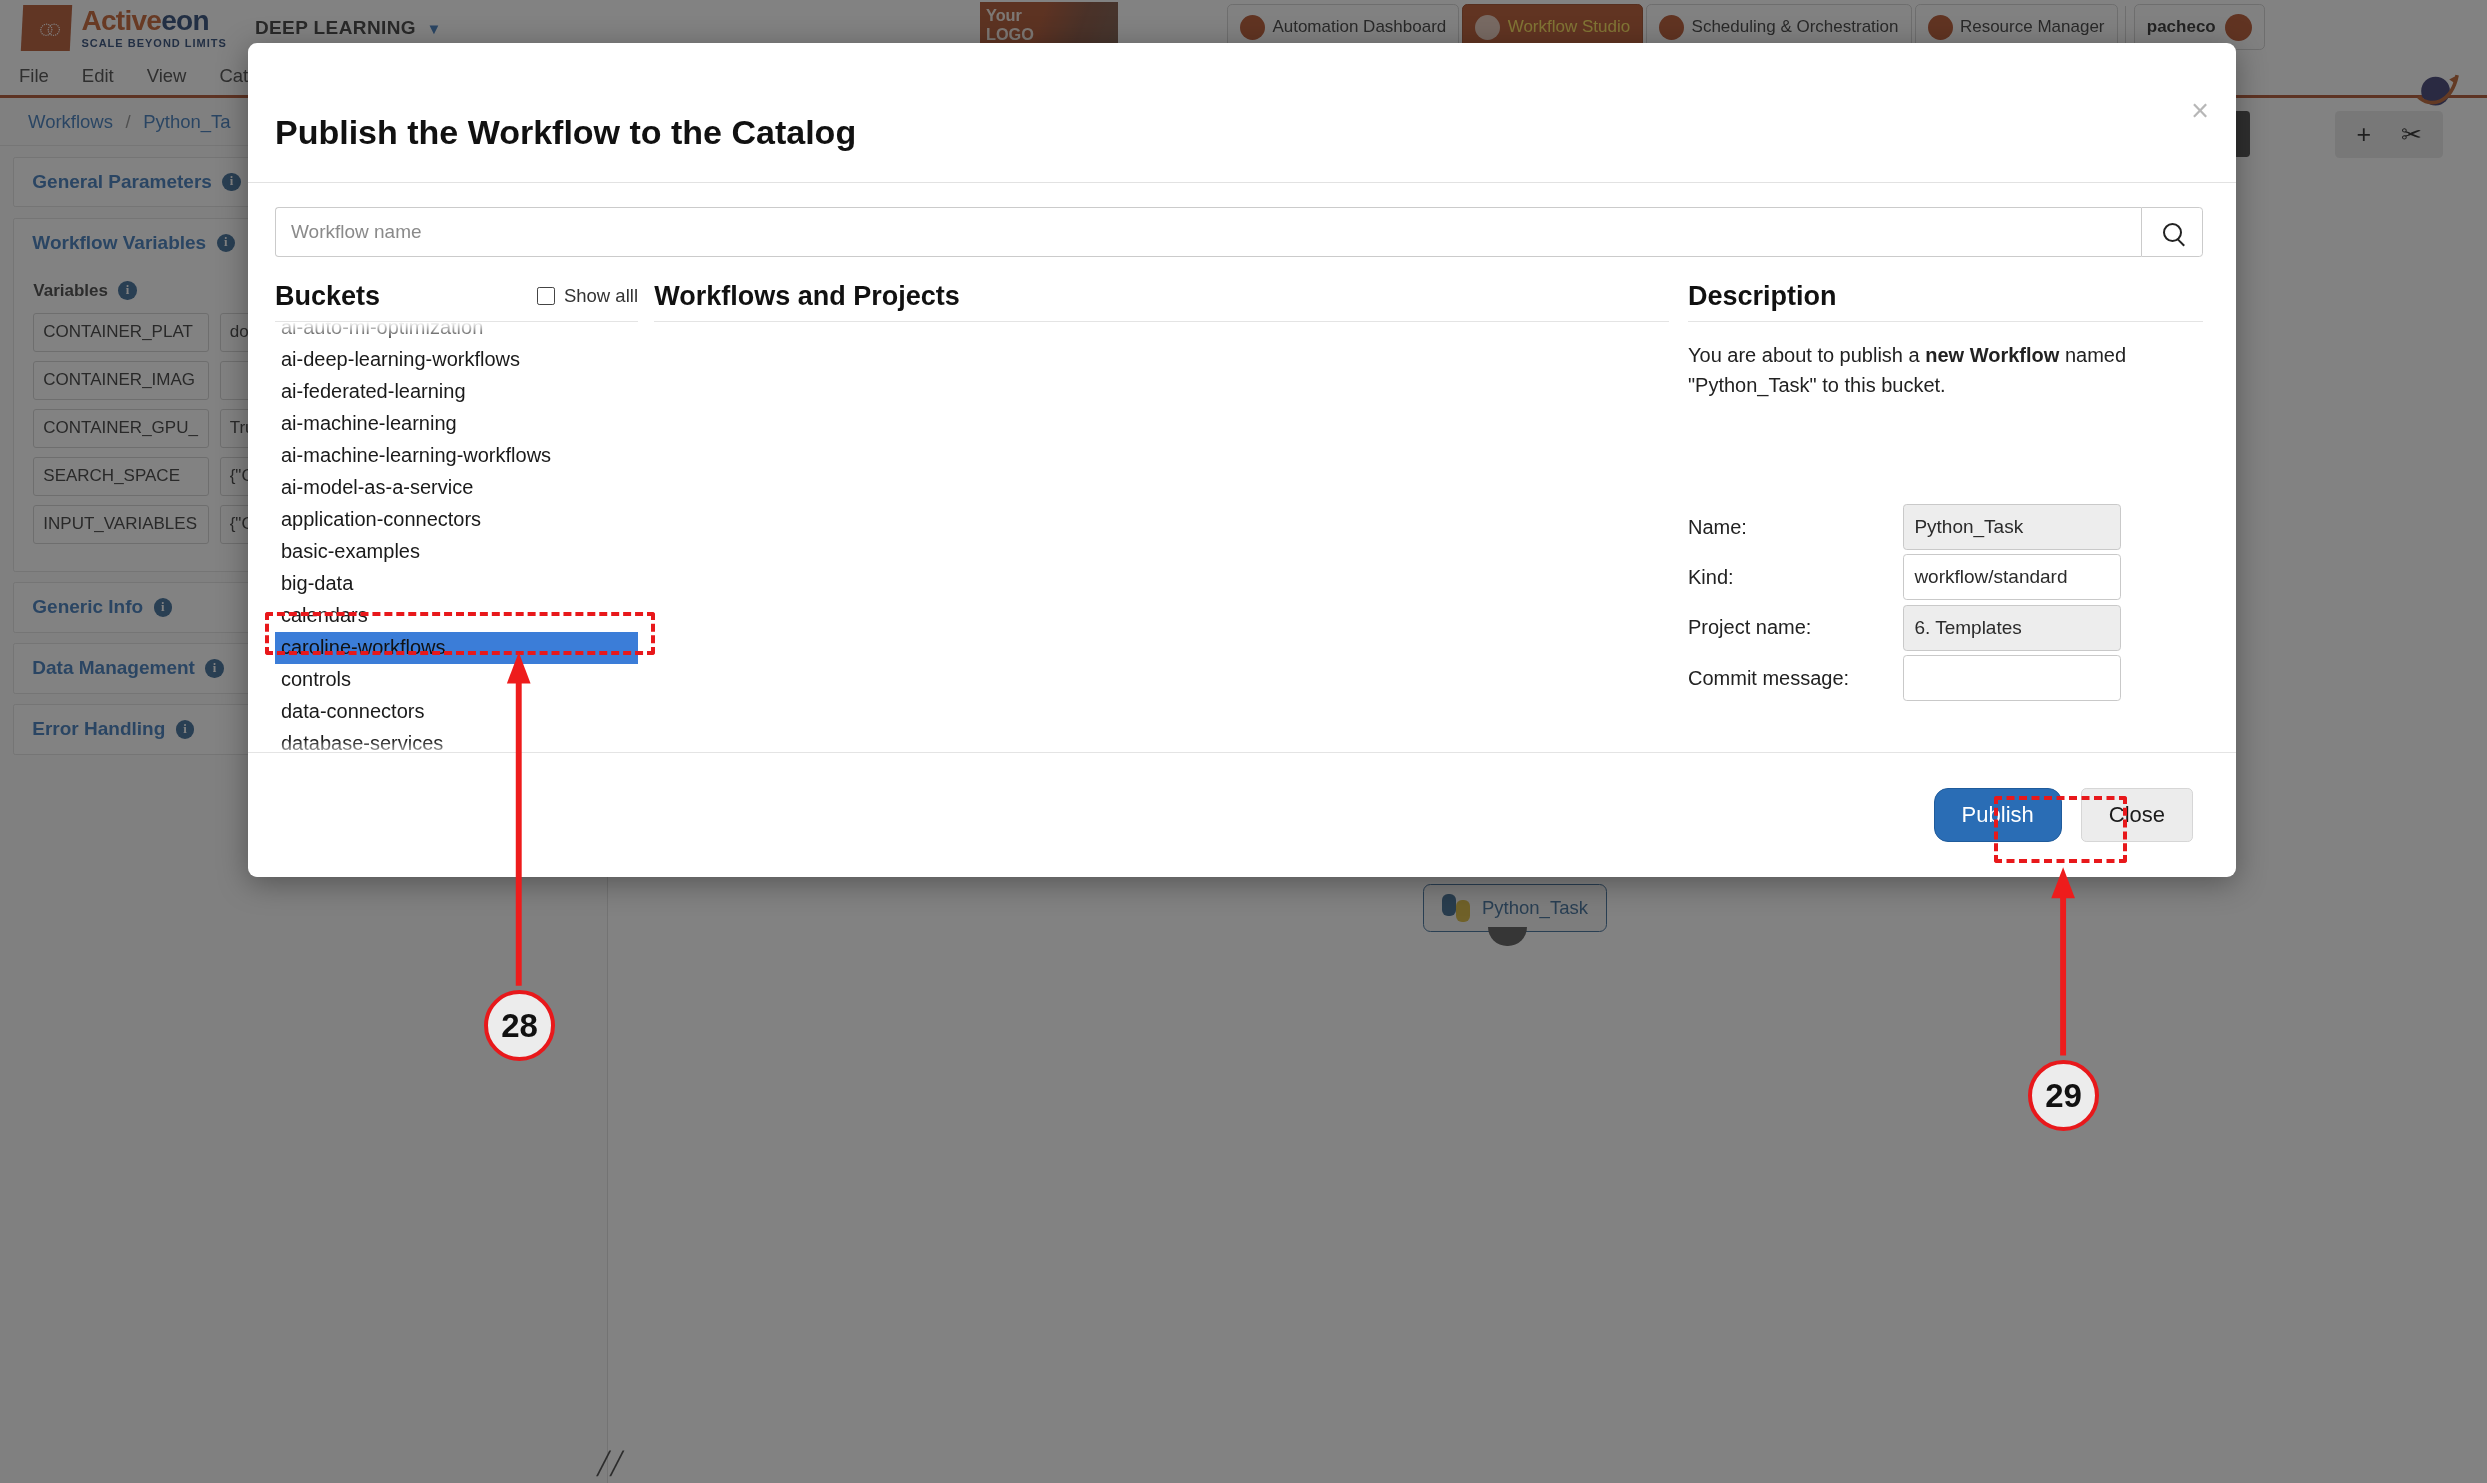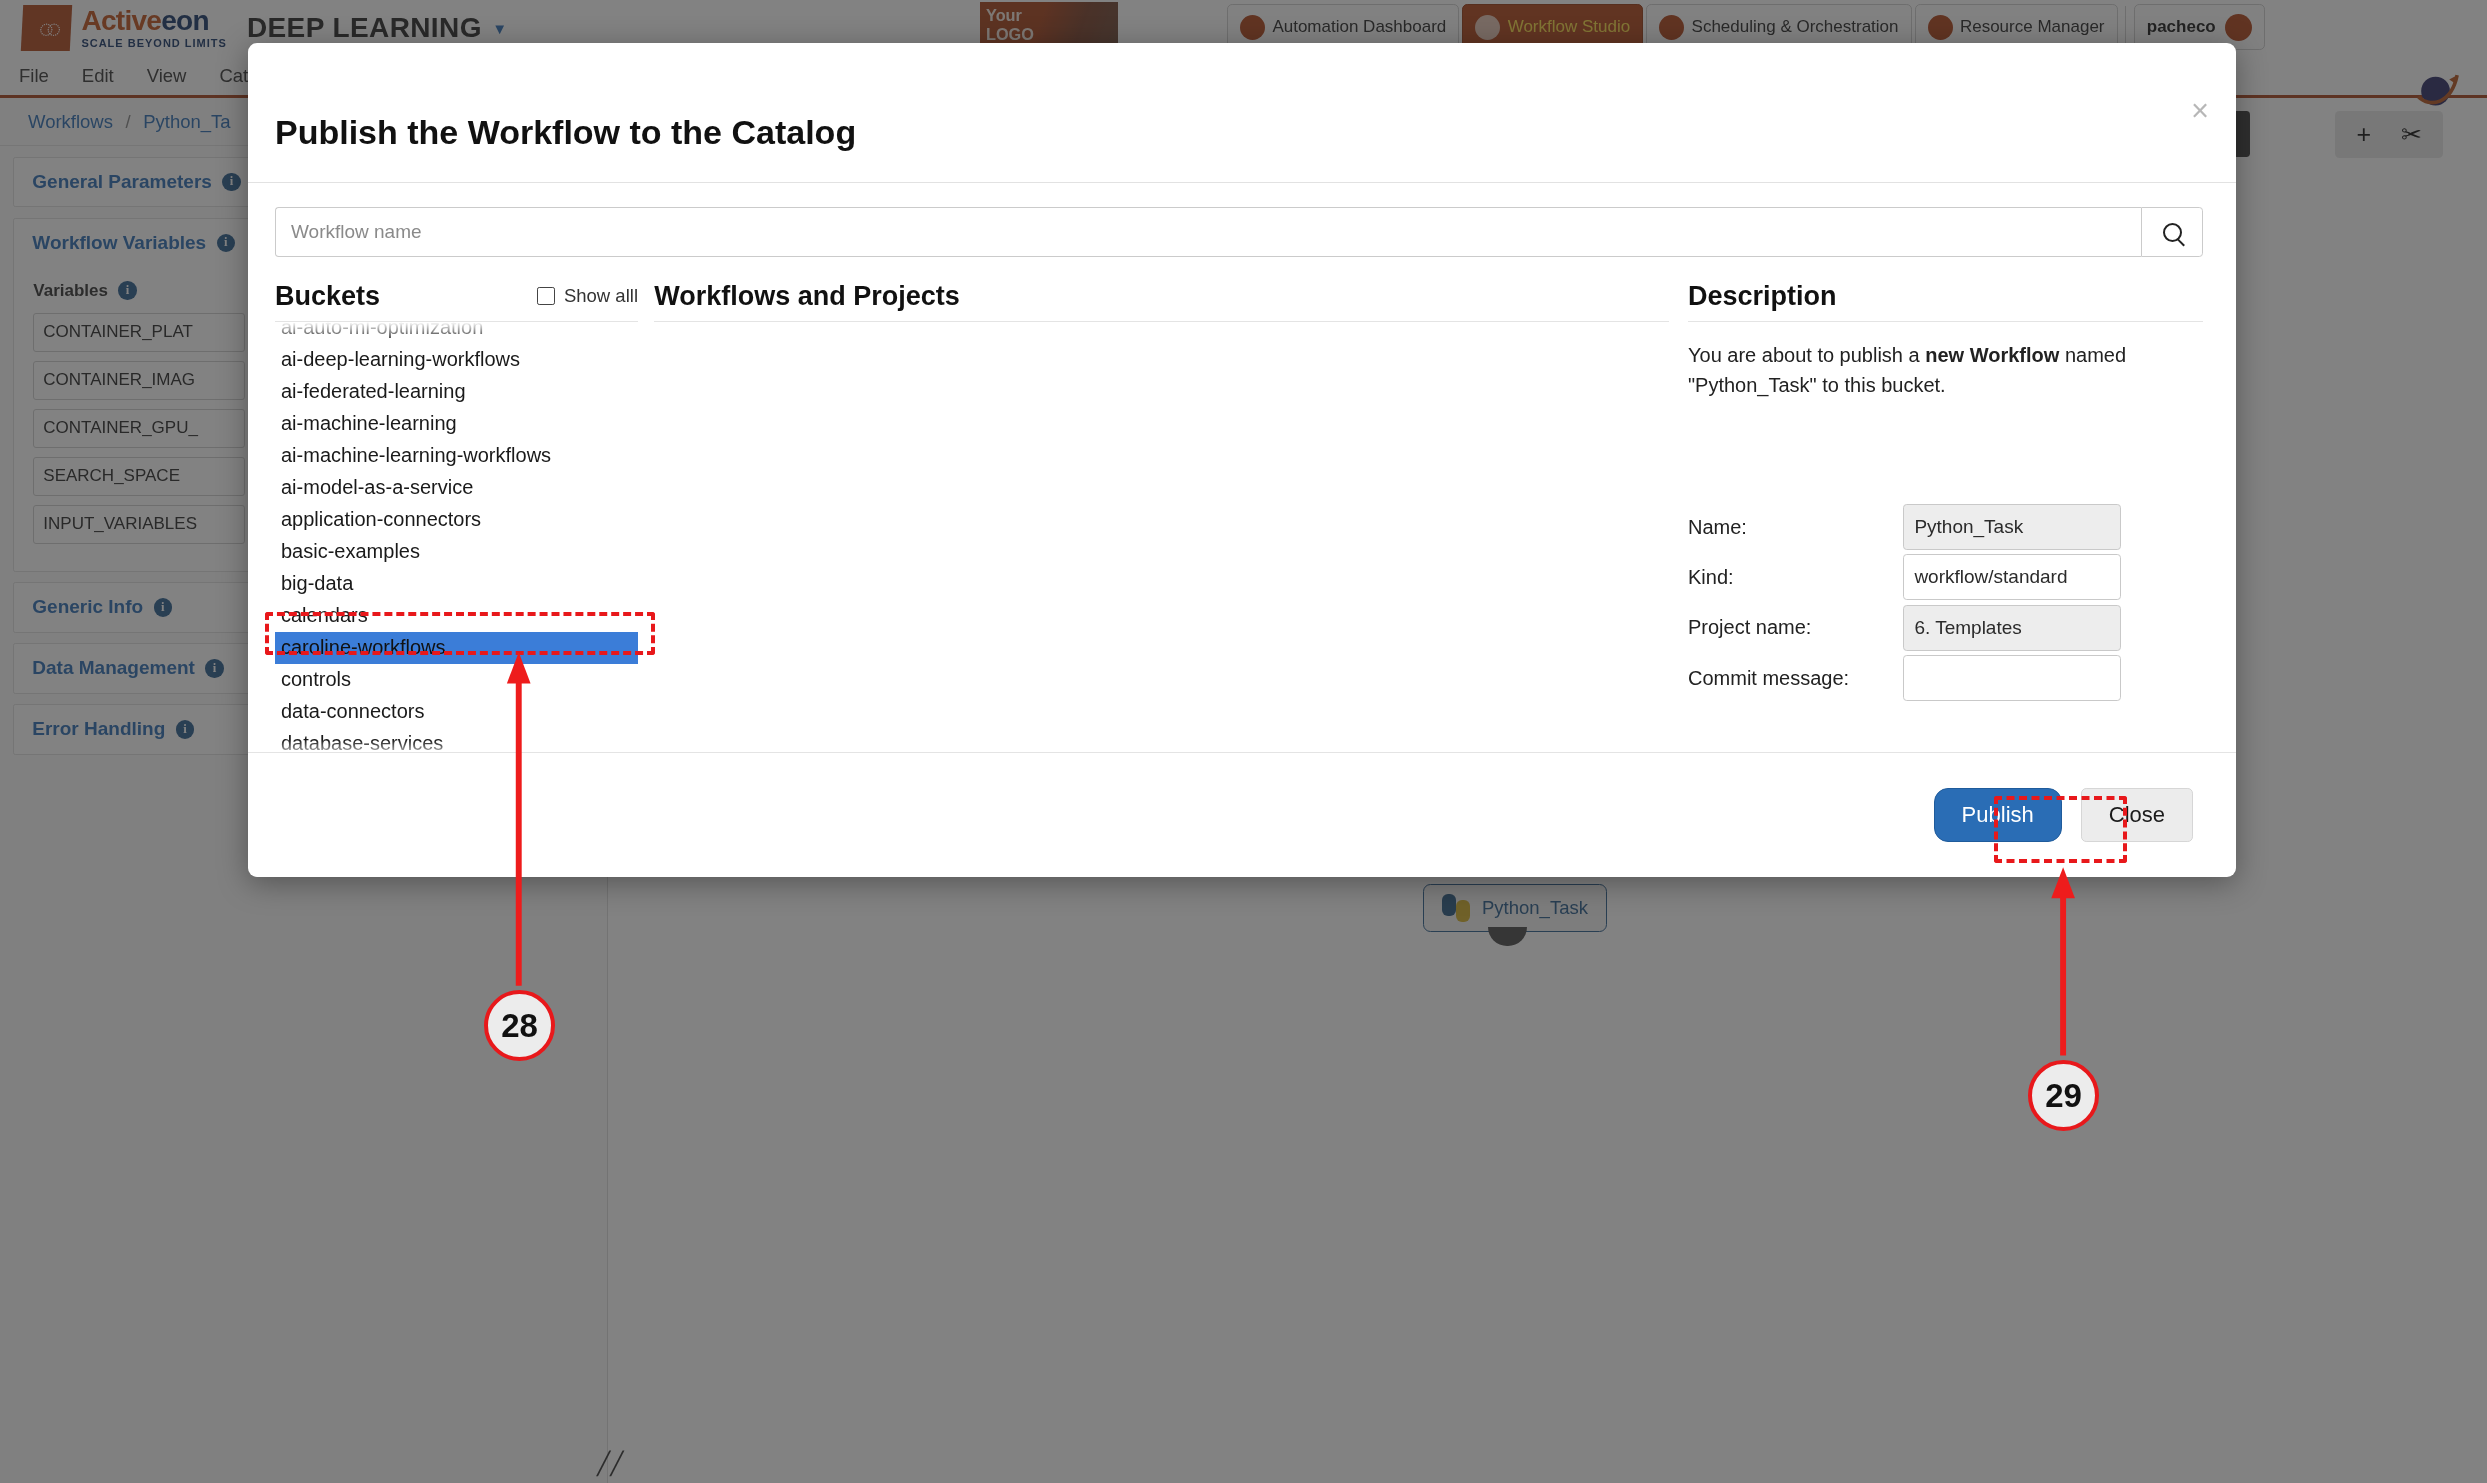--- a/index.html
+++ b/index.html
@@ -34,21 +34,21 @@
     transform: skewX(-3deg);
   }
   .logo-rings { font-size: 25px; color:#fff; letter-spacing:-7.4px; font-weight:700; }
   .logo-text { margin-left: 10.4px; line-height: 1; }
   .logo-text .l1 { font-size: 28px; font-weight: 700; letter-spacing: -0.7px; }
   .logo-text .l1 .a { color:#c0531f; }
   .logo-text .l1 .b { color:#1b3a6b; }
   .logo-text .l2 { font-size: 11px; font-weight: 700; color:#1b3a6b; letter-spacing: 1px; margin-top:2.2px;}
 
   #studio-title {
-    margin-left: 20px; font-size: 28px; font-weight: 700; color: #2d2d2d;
+    margin-left: 28px; font-size: 19px; font-weight: 700; color: #2d2d2d;
     letter-spacing: 0.4px;
   }
   #studio-caret { margin-left: 10.4px; color:#2f6fb5; font-size: 15px; }
 
   #yourlogo {
     position:absolute; left: 980px; top: 1.5px; width: 138px; height: 55px;
     background: linear-gradient(110deg,#a8431c 0%, #a8431c 42%, #7a3f2a 70%, #6d4b3a 100%);
     color: #f3e6dd; font-size: 16.3px; padding: 4.4px 6px; line-height: 1.15;
     font-weight: 600;
   }
@@ -100,21 +100,21 @@
     font-family:"Liberation Serif", serif;
   }
   .acc-body { padding: 6px 19px 18px 19px; }
   .var-label { font-size:17px; font-weight:700; color:#333; display:flex; gap:10.4px; align-items:center; margin:7.4px 0 12px 0;}
   .var-row { display:flex; gap: 10.4px; margin-bottom: 9px; }
   .var-input {
     border:0.7px solid #cfcfcf; border-radius:3px; background:#fff;
     height: 39px; padding: 0 9px; font-size: 17px; color:#2b2b2b;
     display:flex; align-items:center; overflow:hidden; white-space:nowrap;
   }
-  .var-key { width: 212px; }
+  .var-key { width: 176px; }
   .var-val { width: 126px; }
 
   
   #canvas {
     position:absolute; top: 98px; left: 608px; right: 0; bottom: 0;
     background: #ffffff;
   }
   #canvas-toolbar {
     position:absolute; top: 13.3px; right: 237px; display:flex; align-items:center;
     background:#3b3b3b; border-radius:3.7px; height: 46px; color:#ddd; font-size:17px;

